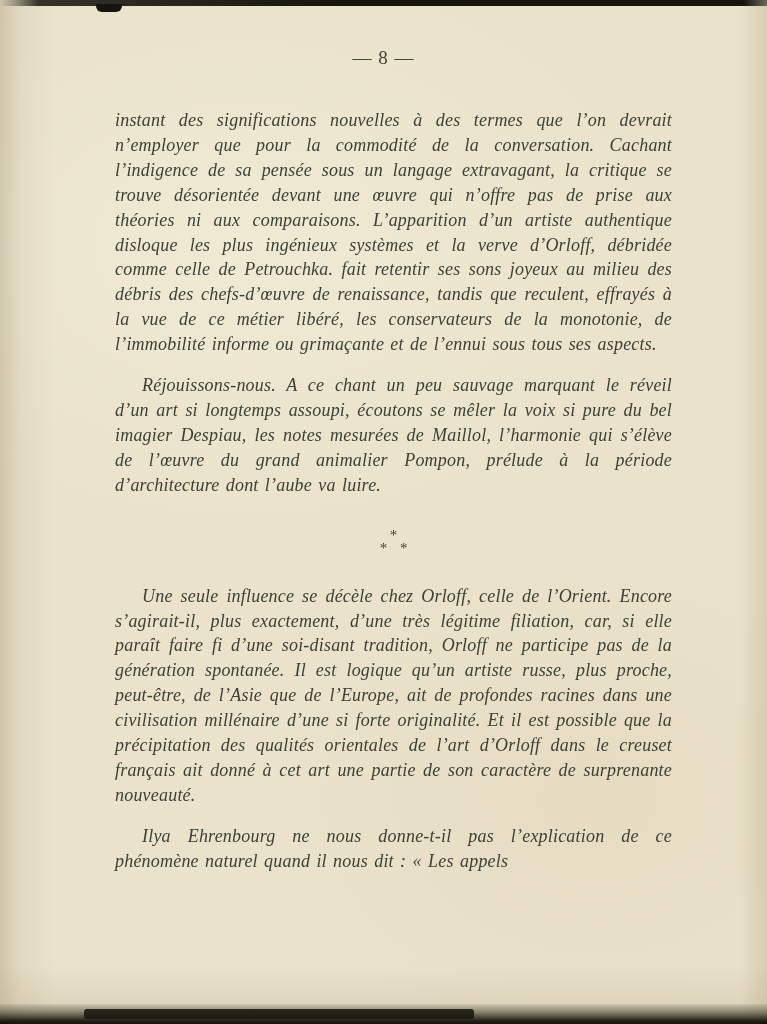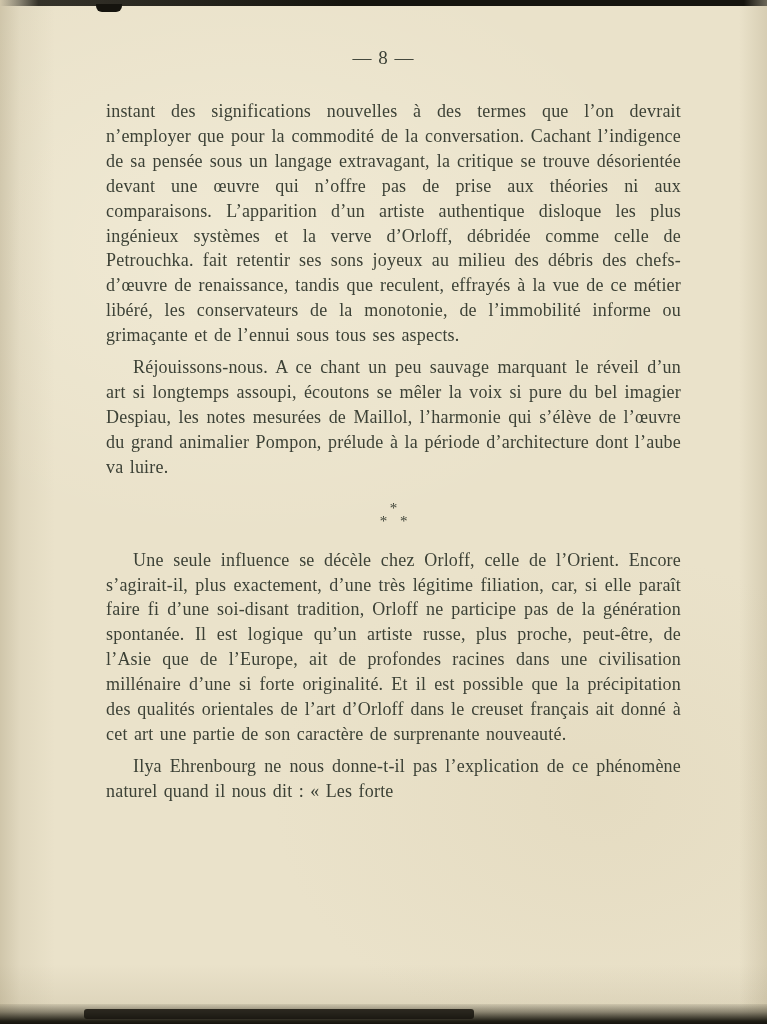--- a/index.html
+++ b/index.html
@@ -47,21 +47,21 @@
   .page-number {
     position: absolute; top: 47px; left: 0; width: 100%;
     text-align: center; font-size: 19px; letter-spacing: 1px;
   }
 
   .text-block {
     position: absolute; left: 99px; top: 92px; width: 589px;
     font-size: 18px; line-height: 24.9px;
     text-align: justify; letter-spacing: 0.2px; word-spacing: 1.6px;
   }
-  .text-block p { margin: 7px; }
+  .text-block p { margin: 16px; font-style: italic; }
   .text-block p.indent { text-indent: 1.5em; }
 
   .asterism {
     text-align: center; font-size: 15px; line-height: 13px;
     padding: 15px 0 13px; letter-spacing: 0;
   }
   .asterism span { display: block; }
   .asterism .row-bottom { word-spacing: 9px; }
 </style>
 </head>
@@ -79,19 +79,19 @@
 
     <p class="indent">Réjouissons-nous. A ce chant un peu sauvage marquant le réveil d’un art si longtemps assoupi, écoutons se mêler la voix si pure du bel imagier Despiau, les notes mesurées de Maillol, l’harmonie qui s’élève de l’œuvre du grand animalier Pompon, prélude à la période d’architecture dont l’aube va luire.</p>
 
     <div class="asterism">
       <span class="row-top">*</span>
       <span class="row-bottom">* *</span>
     </div>
 
     <p class="indent">Une seule influence se décèle chez Orloff, celle de l’Orient. Encore s’agirait-il, plus exactement, d’une très légitime filiation, car, si elle paraît faire fi d’une soi-disant tradition, Orloff ne participe pas de la génération spontanée. Il est logique qu’un artiste russe, plus proche, peut-être, de l’Asie que de l’Europe, ait de profondes racines dans une civilisation millénaire d’une si forte originalité. Et il est possible que la précipitation des qualités orientales de l’art d’Orloff dans le creuset français ait donné à cet art une partie de son caractère de surprenante nouveauté.</p>
 
-    <p class="indent">Ilya Ehrenbourg ne nous donne-t-il pas l’explication de ce phénomène naturel quand il nous dit : « Les forte</p>
+    <p class="indent">Ilya Ehrenbourg ne nous donne-t-il pas l’explication de ce phénomène naturel quand il nous dit : « Les appels</p>
 
   </div>
 
   <div class="edge-bottom"></div>
 
 </div>
 
 </body></html>

